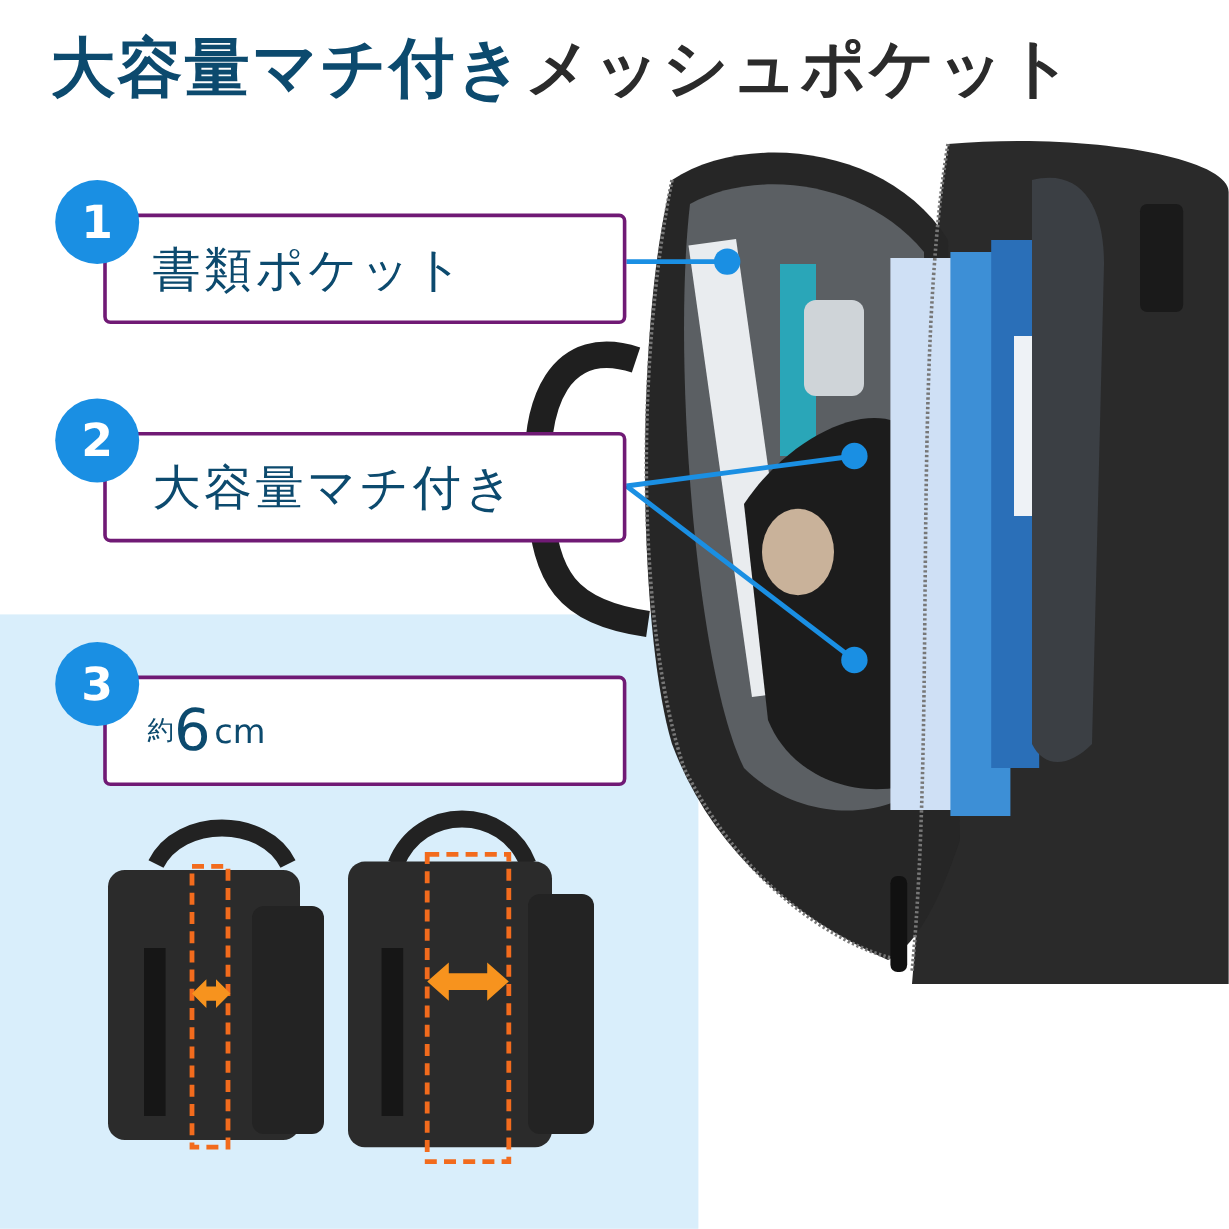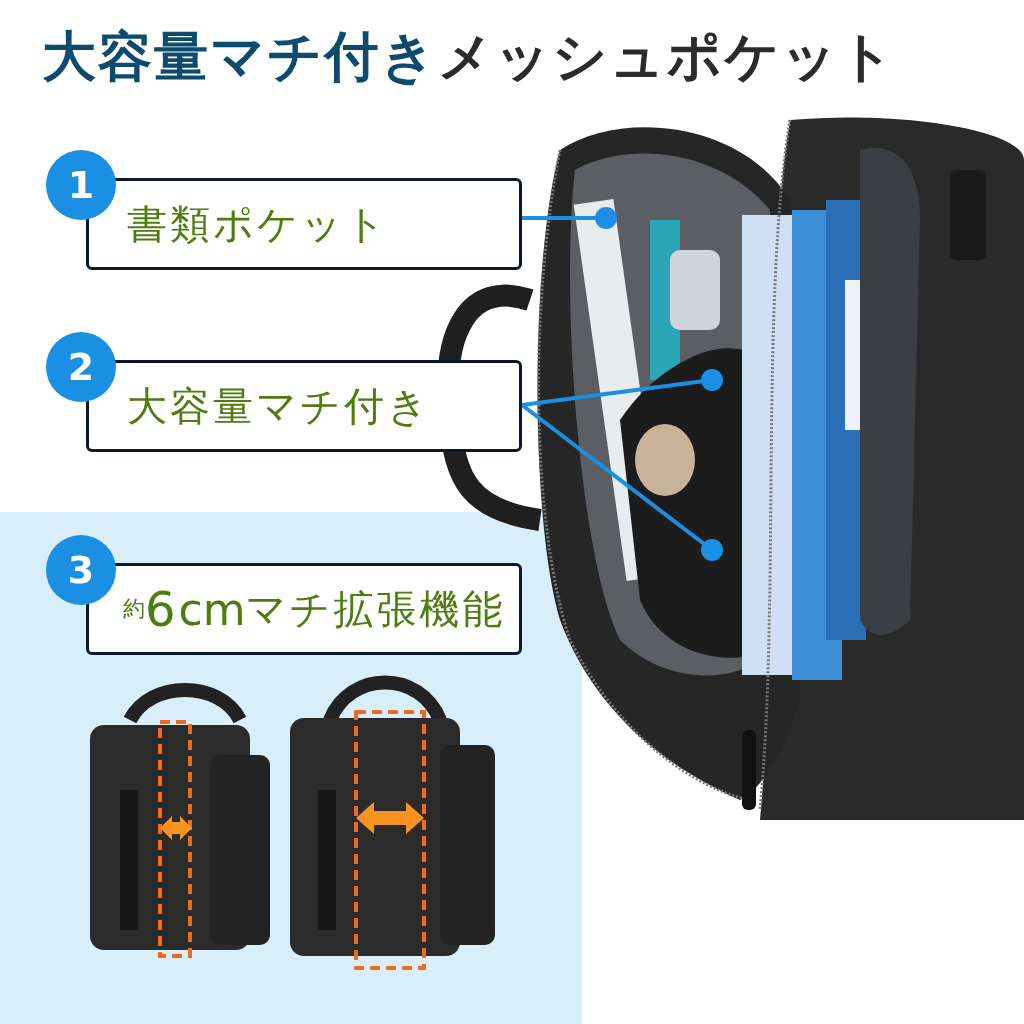--- a/index.html
+++ b/index.html
@@ -1,21 +1,21 @@
 <!DOCTYPE html>
 <html><head>
 <meta charset="utf-8">
 <style>
   html,body{margin:0;padding:0;}
   body{width:1024px;height:1024px;position:relative;overflow:hidden;background:#ffffff;font-family:"DejaVu Sans",sans-serif;}
   .title{position:absolute;left:42px;top:30px;font-size:54px;font-weight:bold;letter-spacing:2px;white-space:nowrap;line-height:1;}
   .title .blue{color:#0c4a6e;}
   .title .dark{color:#2b2b2b;}
   .lower-panel{position:absolute;left:0;top:512px;width:582px;height:512px;background:#d9eefb;}
-  .callout{position:absolute;left:86px;width:436px;height:92px;background:#fff;border:3px solid #0f172a;border-radius:6px;box-sizing:border-box;display:flex;align-items:center;padding-left:38px;font-size:40px;color:#4d7c0f;letter-spacing:3px;white-space:nowrap;}
+  .callout{position:absolute;left:86px;width:436px;height:92px;background:#fff;border:3px solid #701a75;border-radius:6px;box-sizing:border-box;display:flex;align-items:center;padding-left:38px;font-size:40px;color:#0c4a6e;letter-spacing:3px;white-space:nowrap;}
   .badge{position:absolute;width:70px;height:70px;border-radius:50%;background:#1a8fe3;color:#fff;font-size:38px;font-weight:bold;display:flex;align-items:center;justify-content:center;}
   .small{font-size:22px;letter-spacing:0;}
   .big6{font-size:48px;}
   svg{position:absolute;left:0;top:0;}
 </style>
 </head>
 <body>
 
 <div class="lower-panel"></div>
 
@@ -89,16 +89,15 @@
 <div class="badge" style="left:46px;top:150px;">1</div>
 
 <div class="callout" style="top:360px;">
   <span>大容量マチ付き</span>
 </div>
 <div class="badge" style="left:46px;top:332px;">2</div>
 
 <div class="callout" style="top:563px;padding-left:34px;">
   <span class="small">約</span>
     <span class="big6">6</span>
-    <span style="font-size:44px;letter-spacing:0;">cm</span>
-    <span>マチ拡張機能</span>
+    <span style="font-size:28px;letter-spacing:0;">cm</span>
 </div>
 <div class="badge" style="left:46px;top:535px;">3</div>
 
 </body></html>

